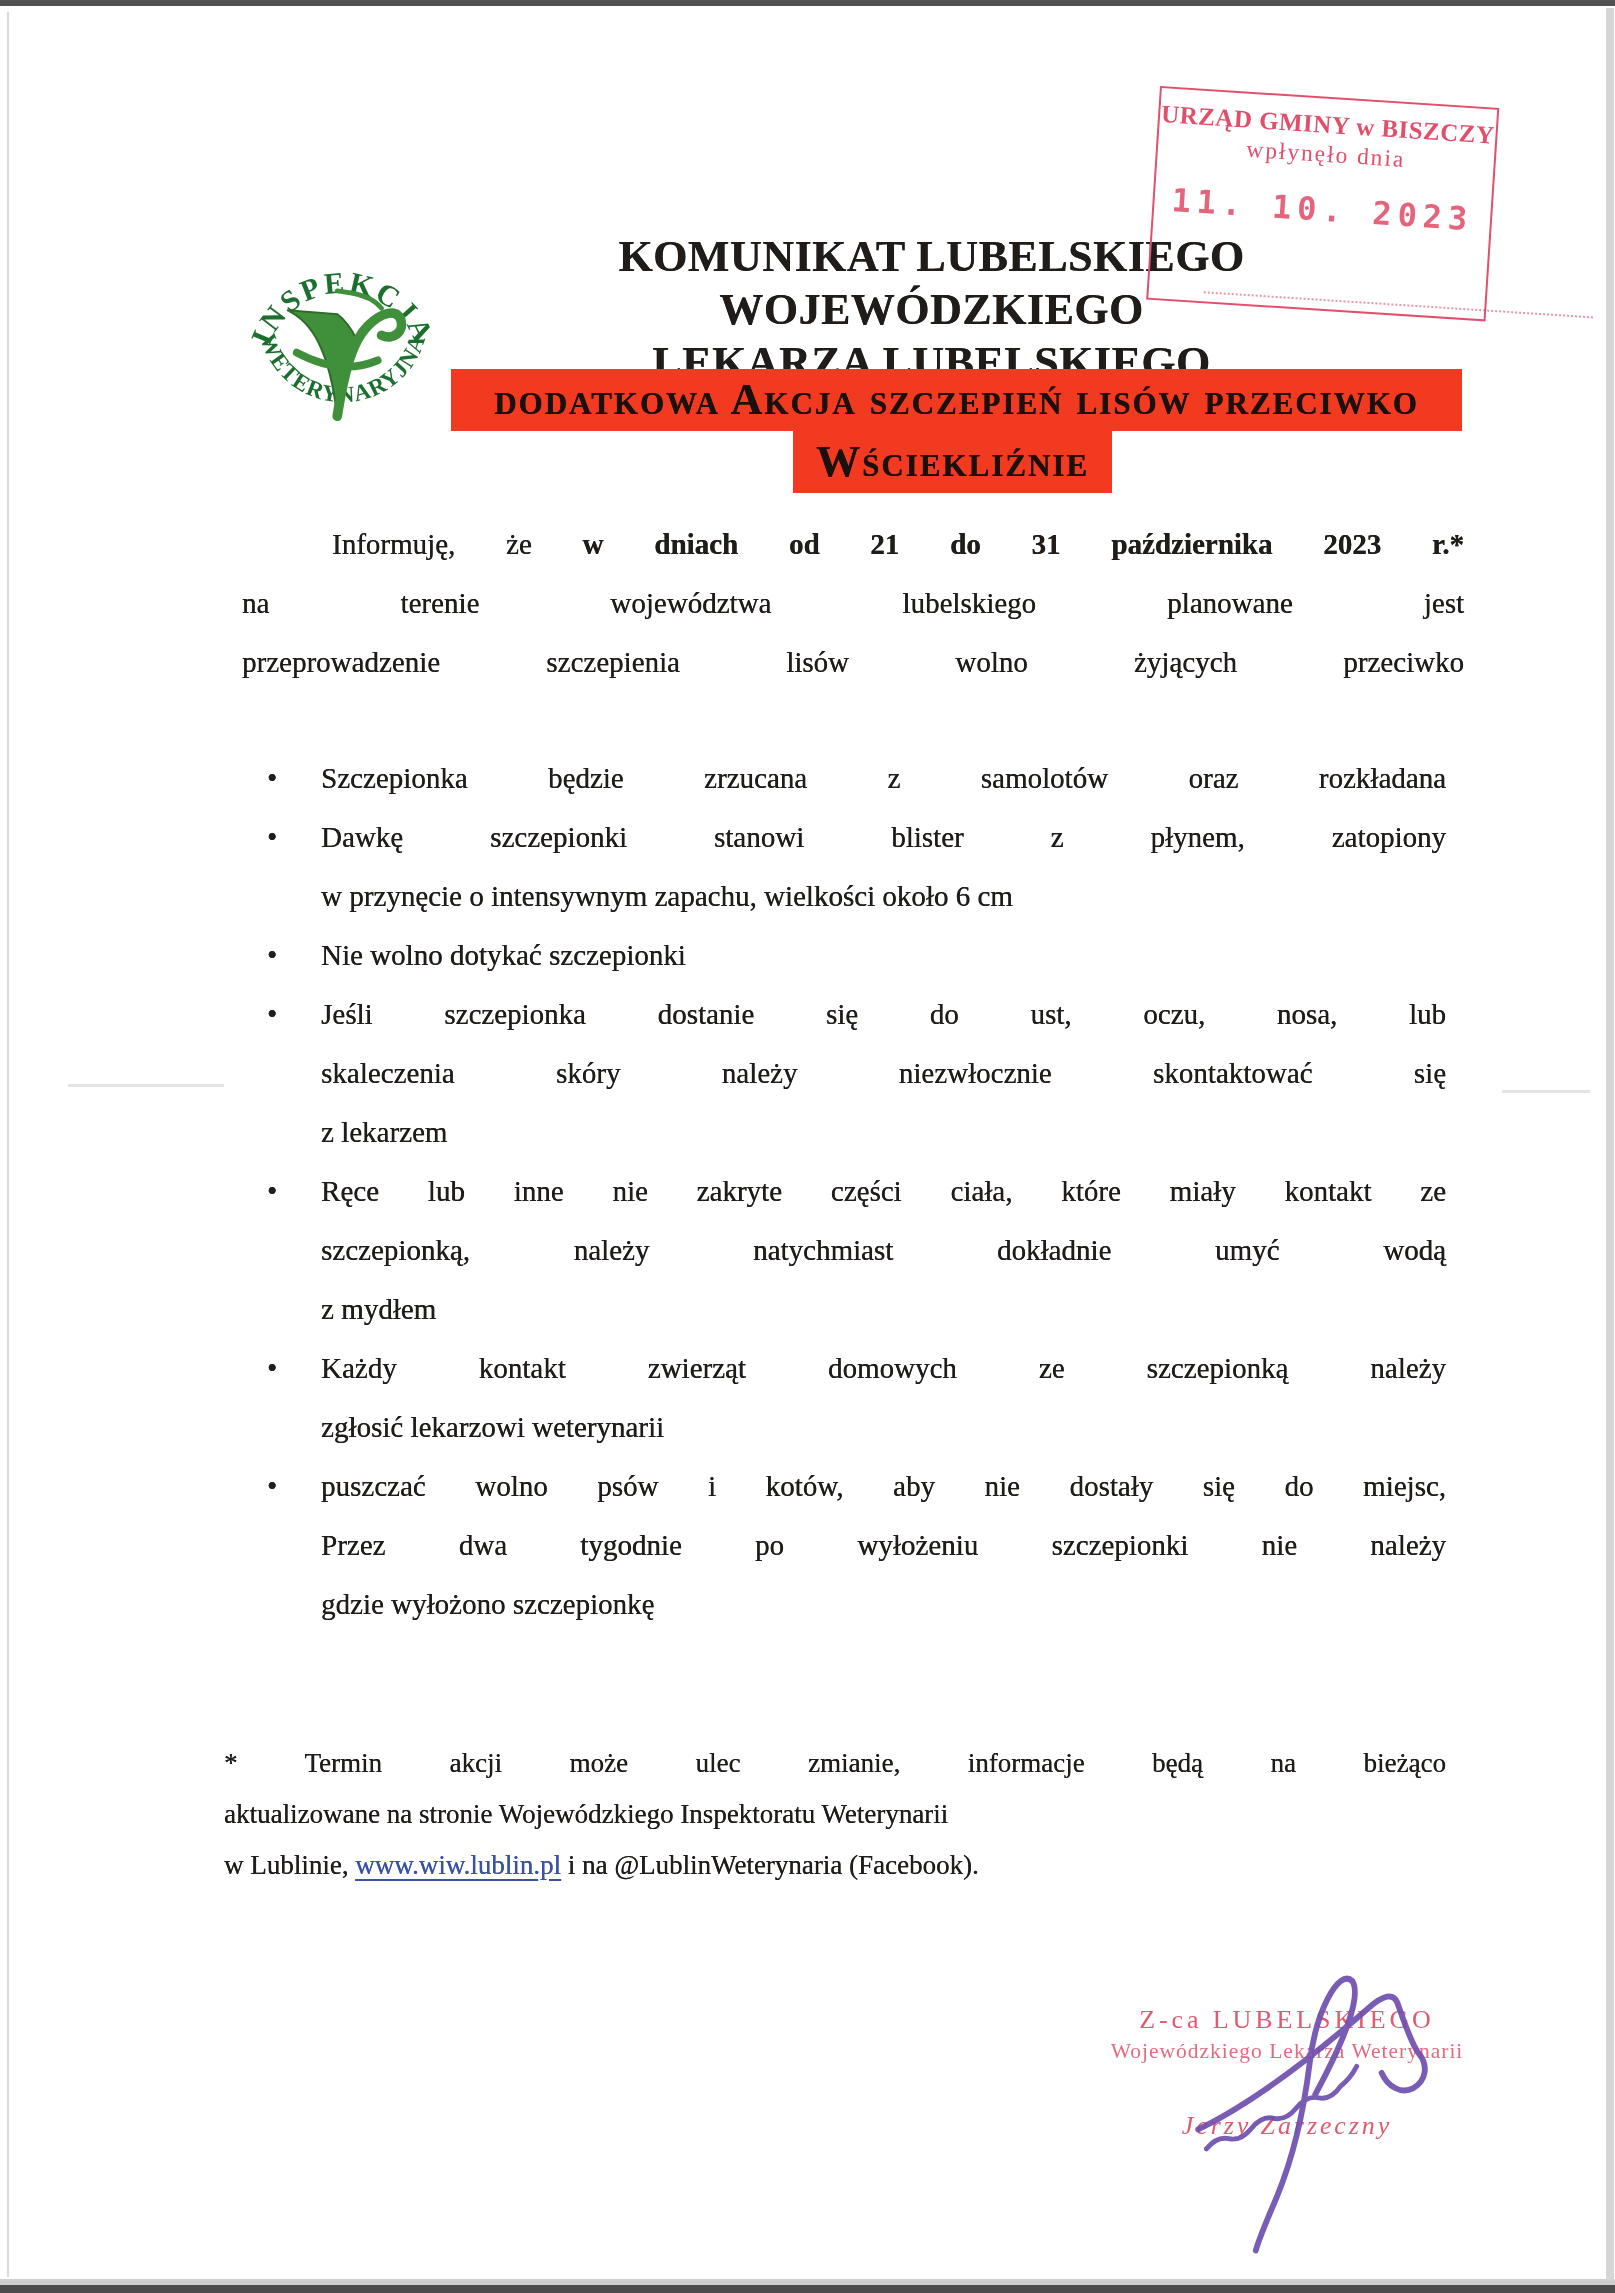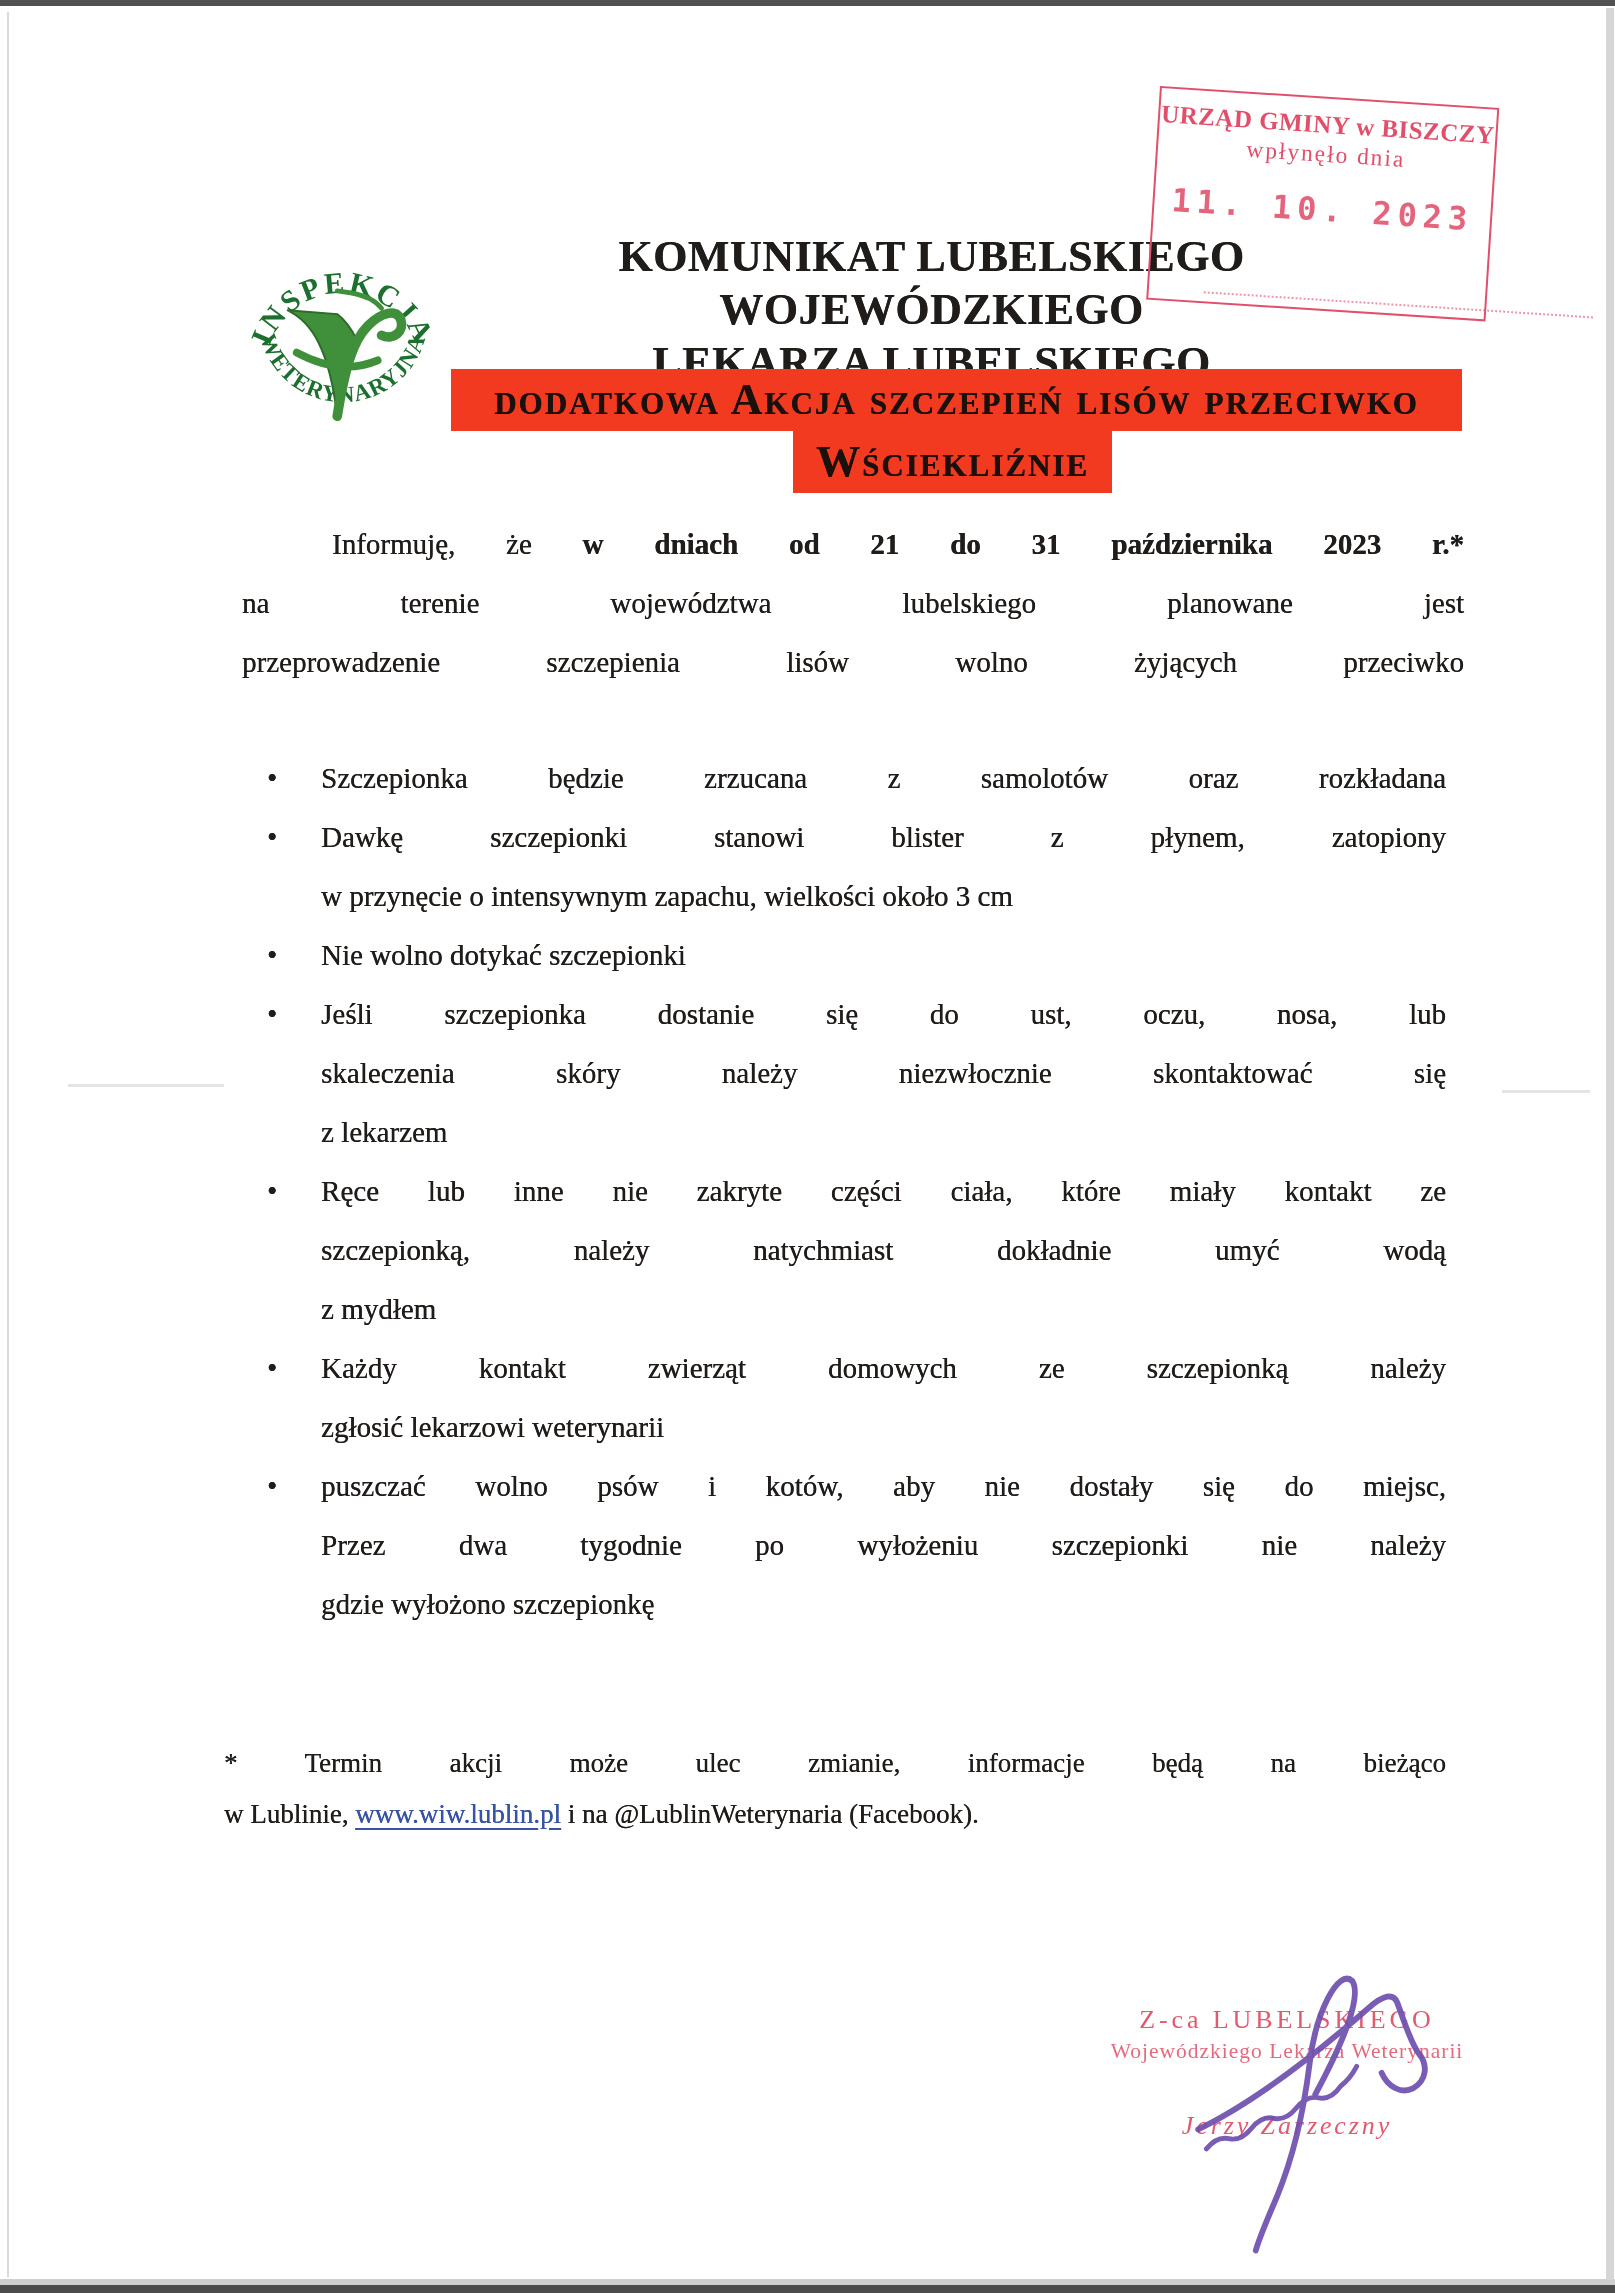--- a/index.html
+++ b/index.html
@@ -163,21 +163,21 @@
       <div class="bullet">
         <span class="dot">•</span>
         <div>
           <div class="jline">Szczepionka będzie zrzucana z samolotów oraz rozkładana</div>
         </div>
       </div>
       <div class="bullet">
         <span class="dot">•</span>
         <div>
           <div class="jline">Dawkę szczepionki stanowi blister z płynem, zatopiony</div>
-          <div class="jline last">w przynęcie o intensywnym zapachu, wielkości około 3 cm</div>
+          <div class="jline last">w przynęcie o intensywnym zapachu, wielkości około 6 cm</div>
         </div>
       </div>
       <div class="bullet">
         <span class="dot">•</span>
         <div>
           <div class="jline last">Nie wolno dotykać szczepionki</div>
         </div>
       </div>
       <div class="bullet">
         <span class="dot">•</span>
@@ -208,20 +208,21 @@
           <div class="jline">puszczać wolno psów i kotów, aby nie dostały się do miejsc,</div>
           <div class="jline">Przez dwa tygodnie po wyłożeniu szczepionki nie należy</div>
           <div class="jline last">gdzie wyłożono szczepionkę</div>
         </div>
       </div>
     </div>
 
   <div class="footnote">
     <div>
         <div class="jline">* Termin akcji może ulec zmianie, informacje będą na bieżąco</div>
+        <div class="jline last">aktualizowane na stronie Wojewódzkiego Inspektoratu Weterynarii</div>
       </div>
     <div class="lastline"><span>w Lublinie, </span><a class="weblink">www.wiw.lublin.pl</a><span> i na @LublinWeterynaria (Facebook).</span></div>
   </div>
 
   <div class="sig-stamp">
     <div class="role1">Z-ca LUBELSKIEGO</div>
     <div class="role2">Wojewódzkiego Lekarza Weterynarii</div>
     <div class="name">Jerzy Zarzeczny</div>
   </div>
 

